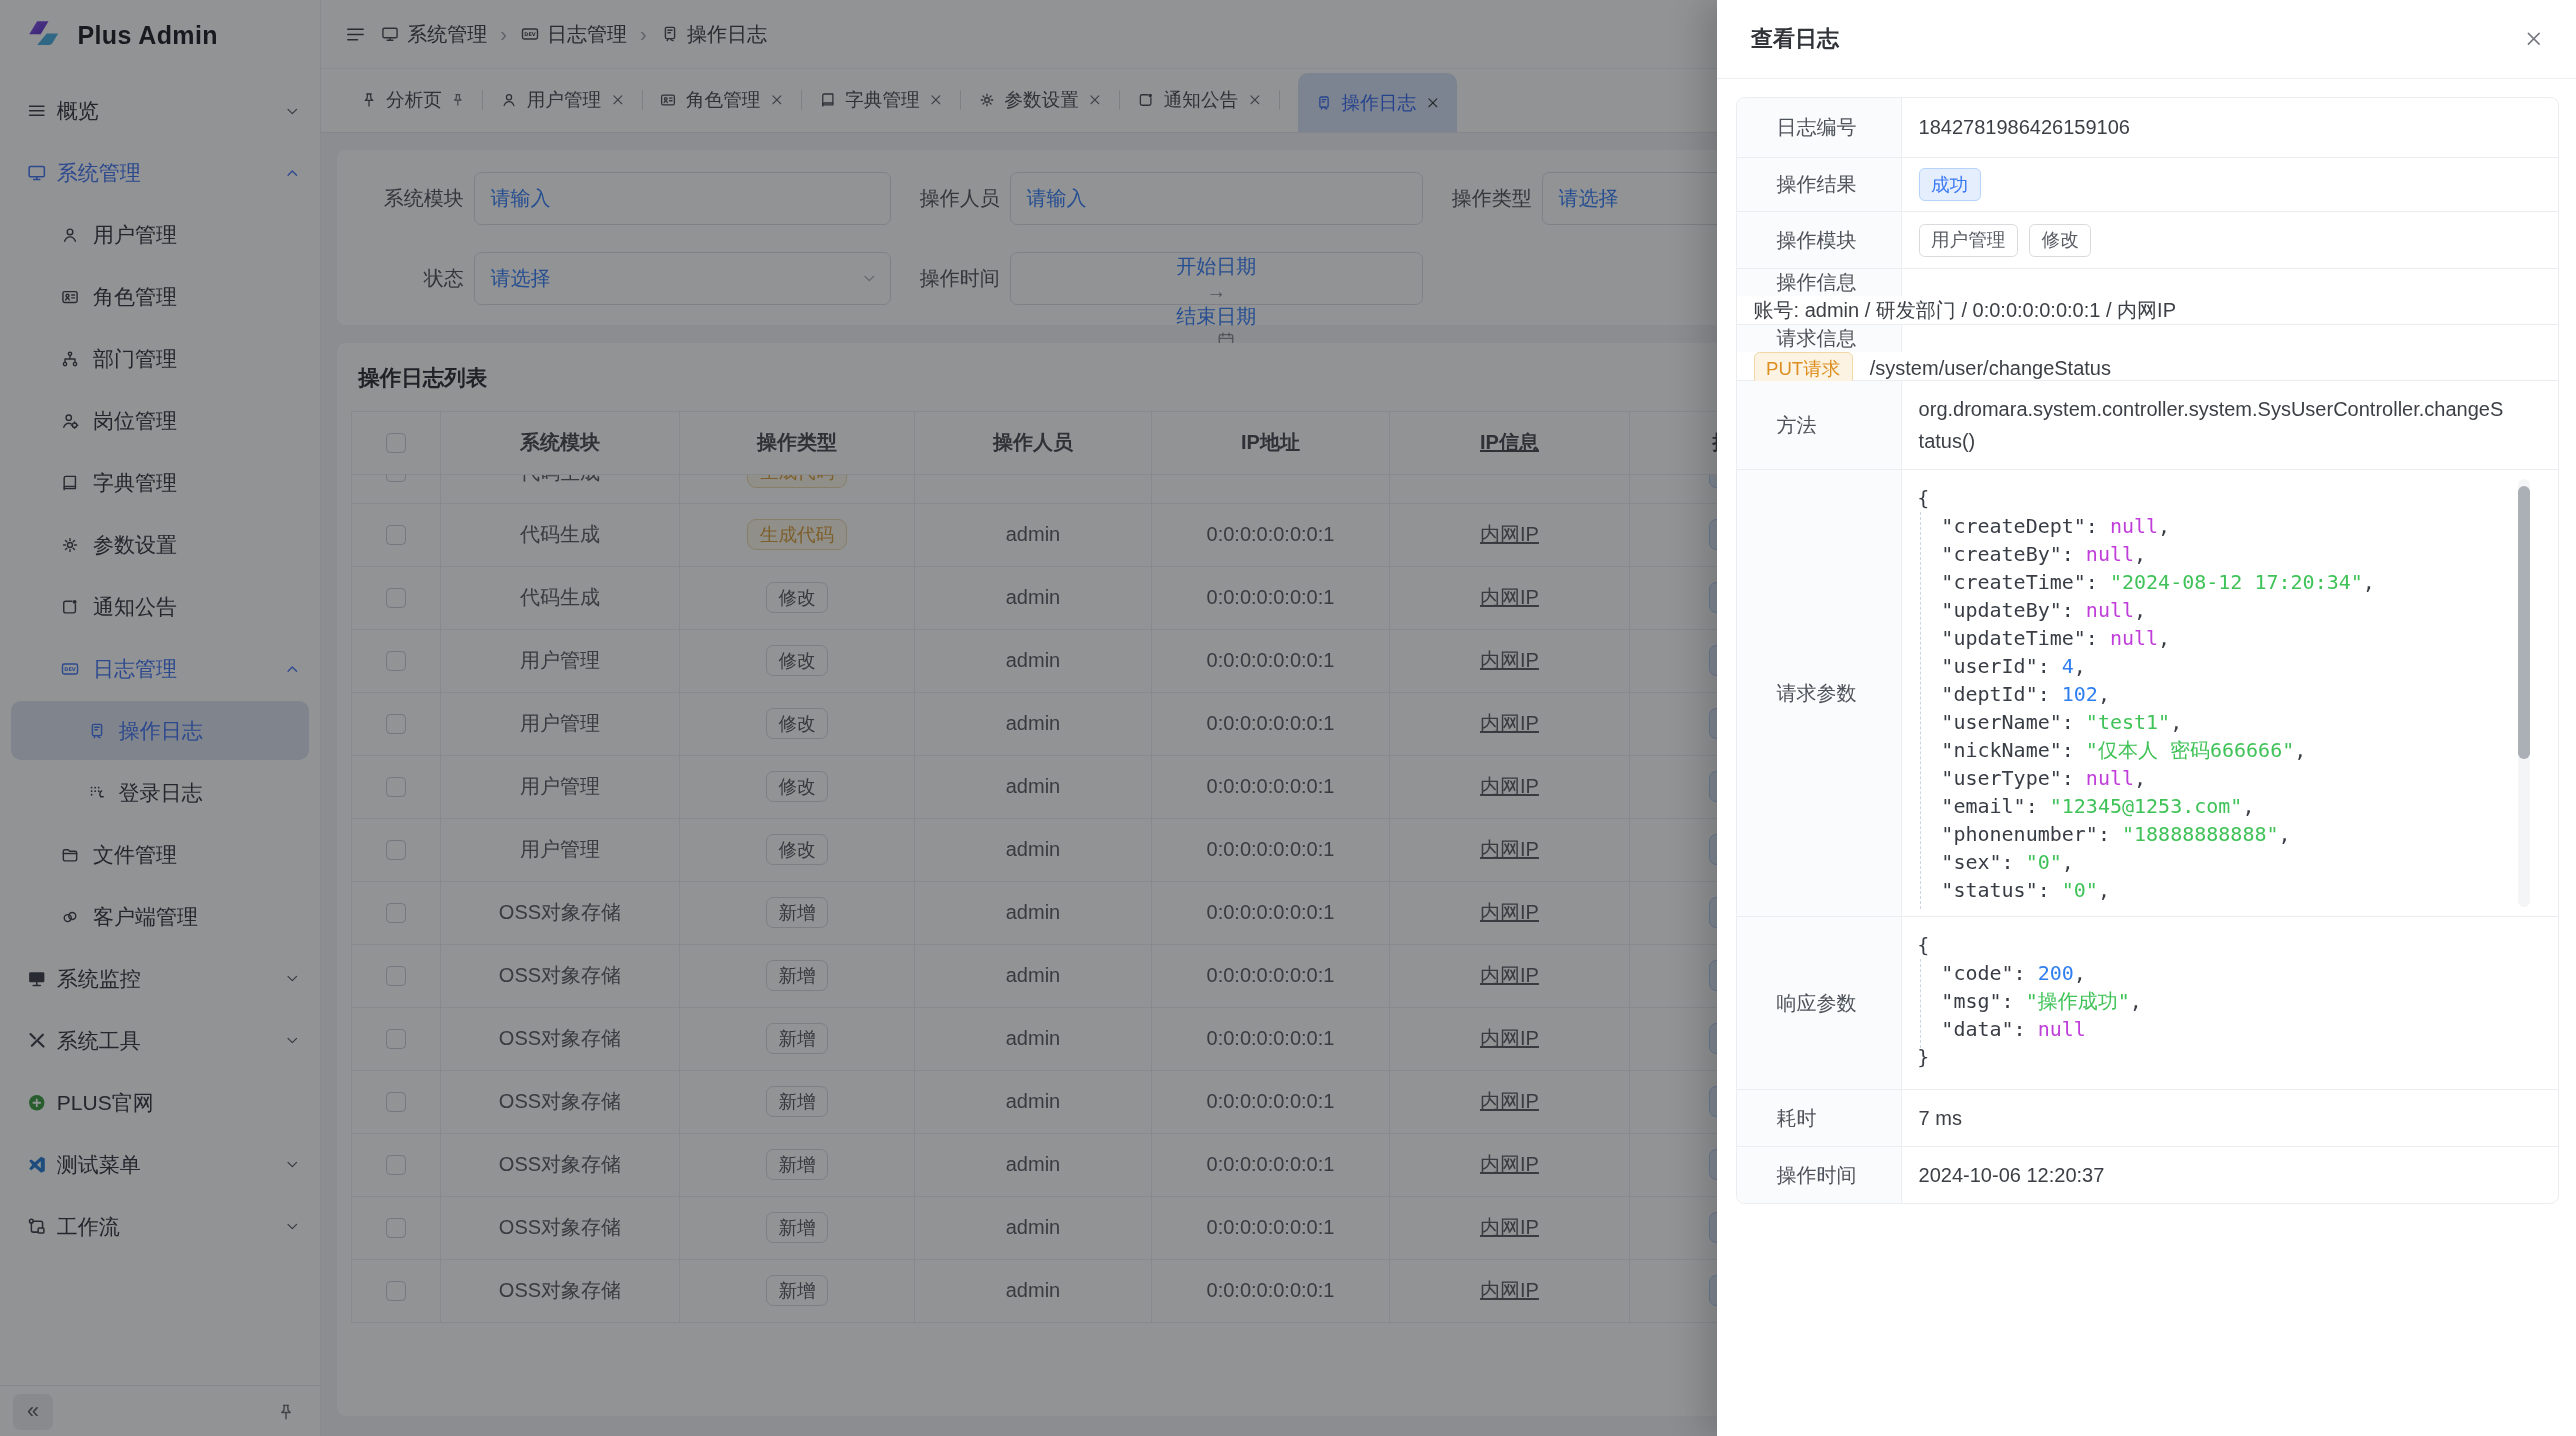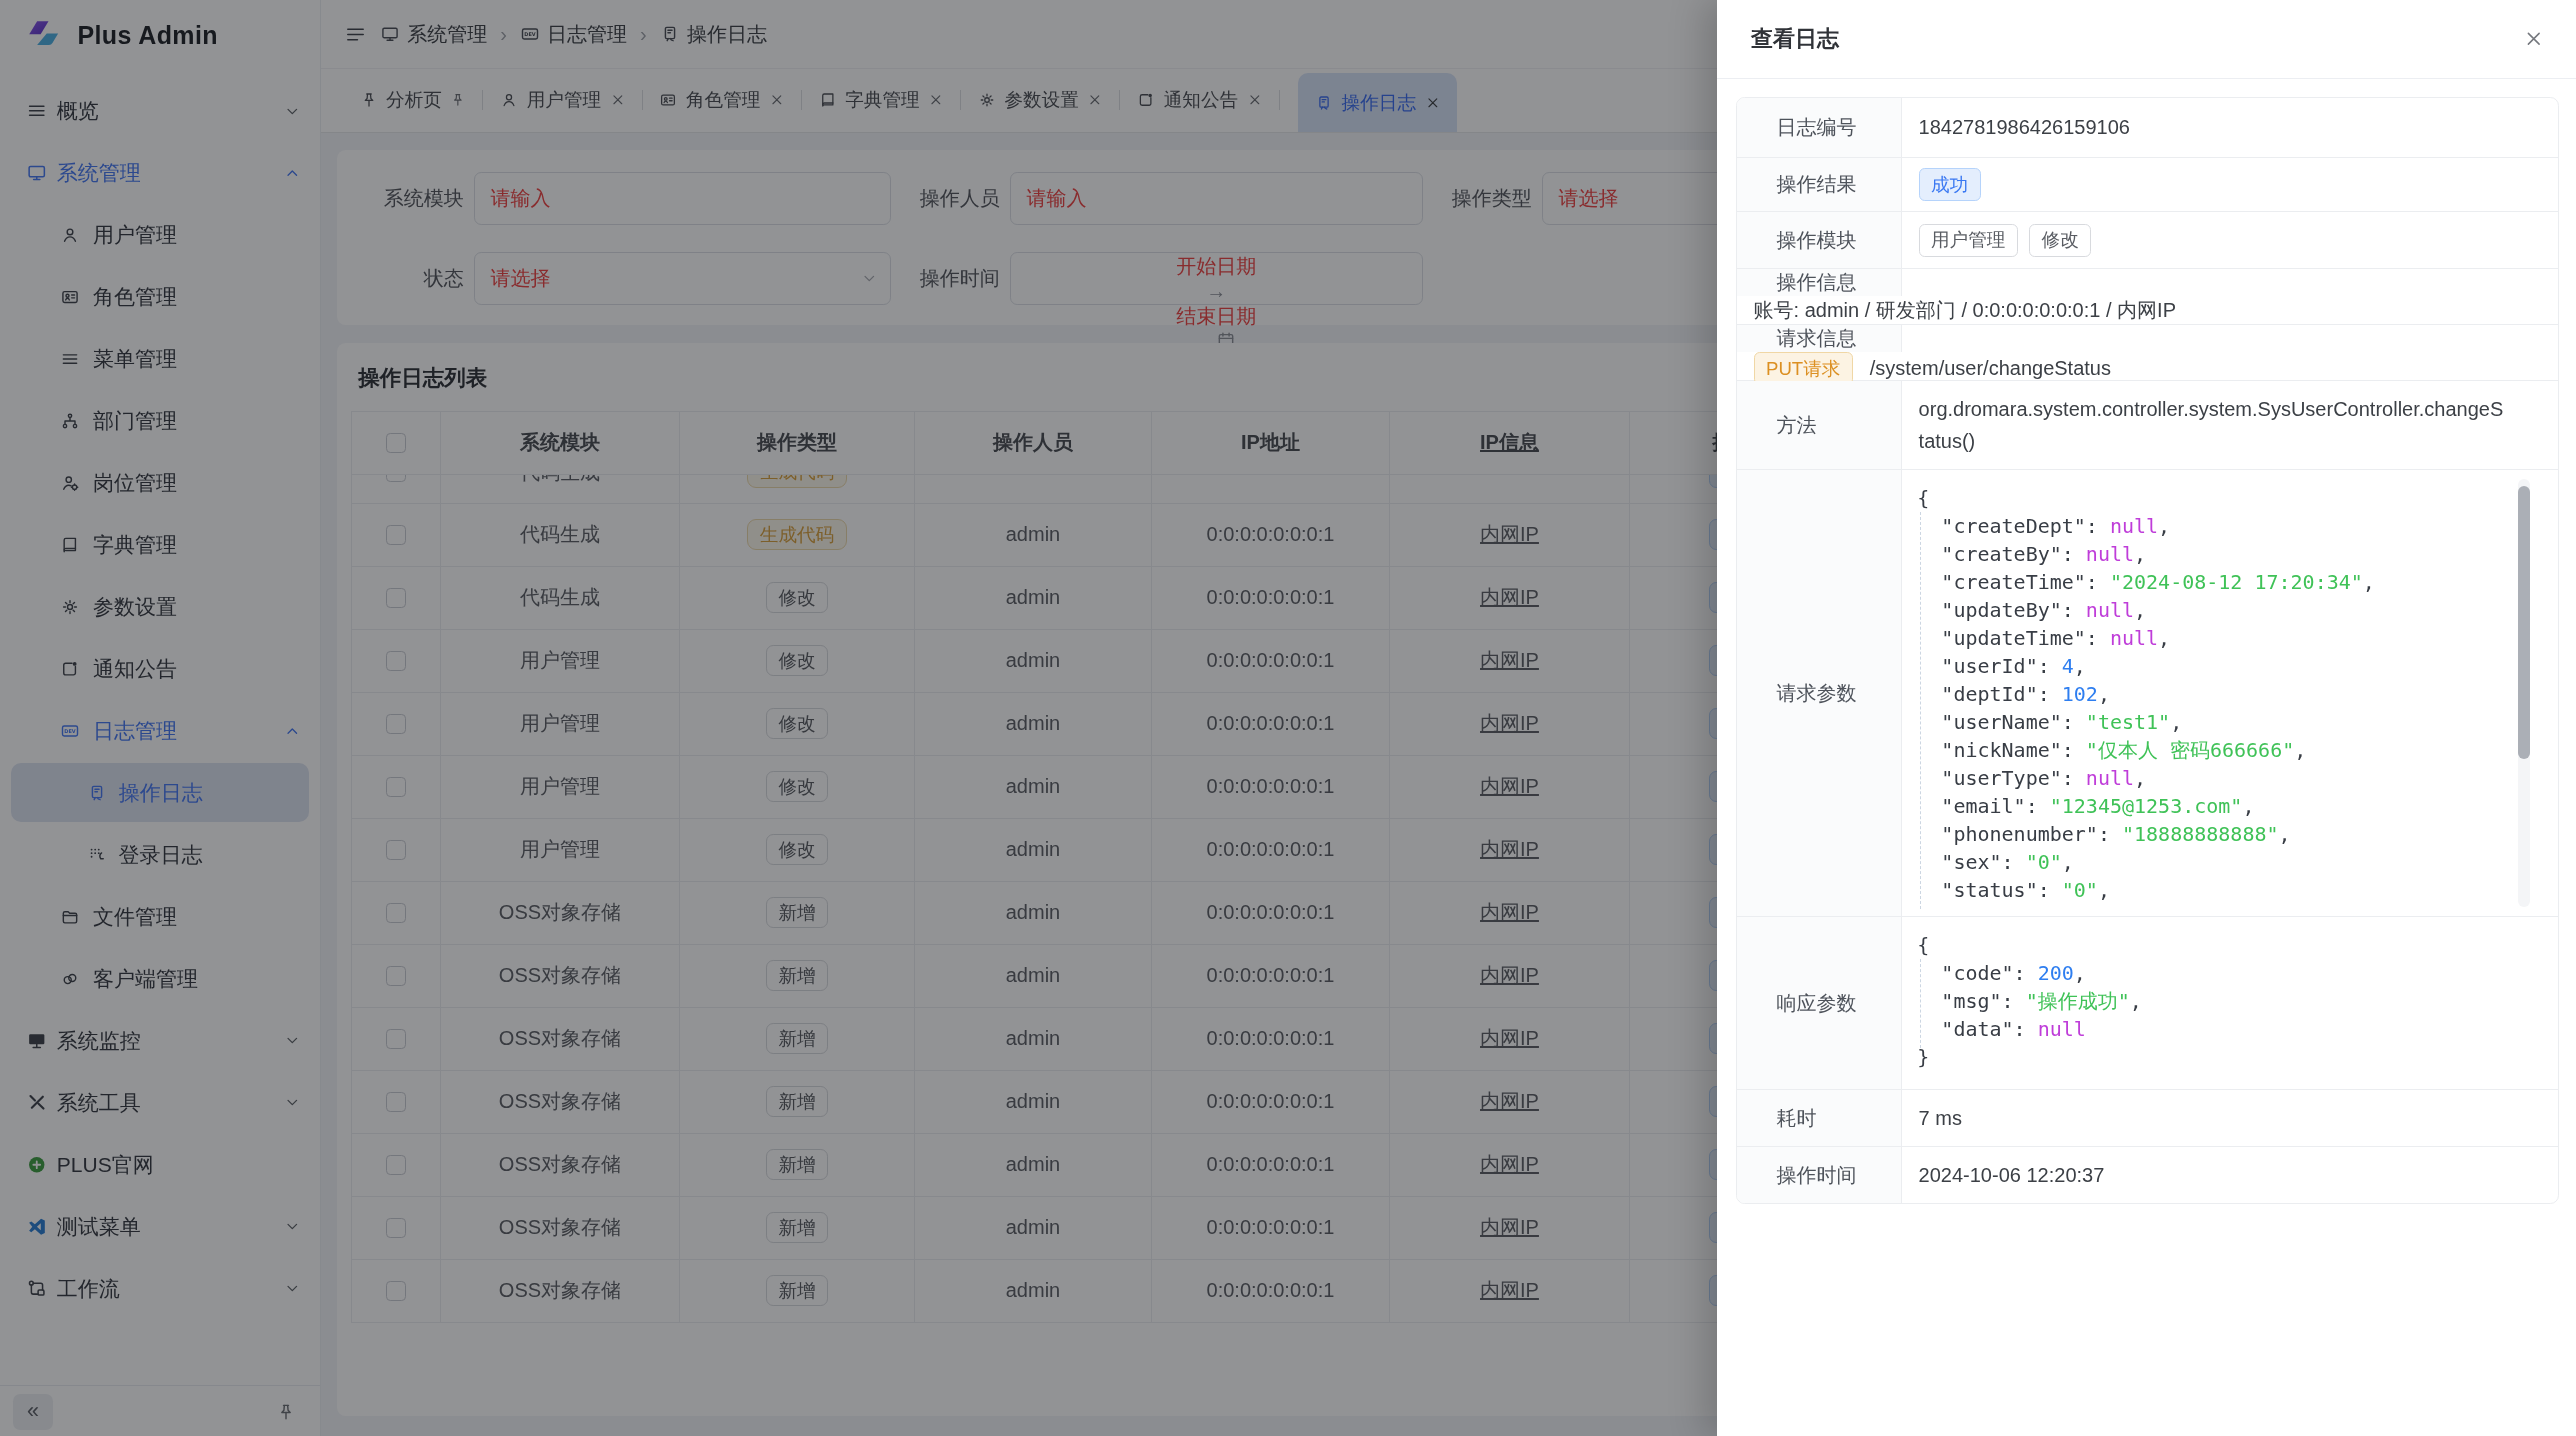--- a/index.html
+++ b/index.html
@@ -57,21 +57,21 @@
 
   
   .main { position:absolute; left:321px; top:133px; right:0; bottom:0; background:#f3f4f8; overflow:hidden; }
   .card { background:#fff; border-radius:8.6px; }
   .filter-card { margin:17px 15.7px 0 15.7px; height:175px; position:relative; padding-top:22px; }
   .f-row { display:flex; align-items:center; height:53px; margin-bottom:27px; }
   .f-label { text-align:right; padding-right:10px; color:#54575e; font-size:20px; flex:none; }
   .w-l1 { width:137px; } .w-l2 { width:119px; } .w-l3 { width:119px; }
   .f-input { position:relative; height:53px; border:1.1px solid #dcdfe6; border-radius:7.2px; display:flex; align-items:center; padding:0 15.7px; background:#fff; flex:none; }
   .w-i1 { width:417px; } .w-i2 { width:413px; } .w-i3 { width:411px; }
-  .placeholder { color:#ef4444; font-size:20px; }
+  .placeholder { color:#3b82f6; font-size:20px; }
   .f-caret { position:absolute; right:11.4px; width:18.6px; height:18.6px; color:#a8abb2; }
   .range-sep { color:#8a8e96; margin:0 18.6px; flex:1; text-align:center; }
   .cal-ic { width:20px; height:20px; color:#8a8e96; }
   .range-box { justify-content:flex-start;flex-direction:column; }
   .range-box .placeholder { flex:none; }
 
   .table-card { margin:18px 15.7px 0 15.7px; height:1073px; padding:0 14.3px; position:relative; overflow:hidden; }
   .tbl-title { margin:18px 7.2px 0 7.2px; height:34px; line-height:34px; font-size:21.5px; font-weight:600; color:#2f3238; }
   .tbl-wrap { margin-top:15.7px; width:1374px; overflow:hidden; border:0.7px solid #ecedf0; border-bottom:none; }
   .tbl { width:1524px; }
@@ -181,28 +181,20 @@
               <rect x="3.5" y="5.5" width="17" height="13" rx="2"></rect>
               <circle cx="9" cy="10.5" r="1.8"></circle>
               <path d="M6.8 15.5c.5-1.4 1.3-2 2.2-2s1.7.6 2.2 2M14 9.5h3.5M14 13h3.5"></path>
             </svg>
           </span>
           <span class="nlabel">角色管理</span>
         </div>
         <div class="nav-item lvl2  ">
           <span class="ic nicon">
             <svg viewBox="0 0 24 24" fill="none" stroke="currentColor" stroke-width="1.7" stroke-linecap="round" stroke-linejoin="round">
-              <path d="M4 7h16M4 12h16M4 17h16"></path>
-            </svg>
-          </span>
-          <span class="nlabel">菜单管理</span>
-        </div>
-        <div class="nav-item lvl2  ">
-          <span class="ic nicon">
-            <svg viewBox="0 0 24 24" fill="none" stroke="currentColor" stroke-width="1.7" stroke-linecap="round" stroke-linejoin="round">
               <circle cx="12" cy="5.8" r="2"></circle>
               <circle cx="6" cy="18" r="2"></circle>
               <circle cx="18" cy="18" r="2"></circle>
               <path d="M12 7.8V12M12 12H6v4M12 12h6v4"></path>
             </svg>
           </span>
           <span class="nlabel">部门管理</span>
         </div>
         <div class="nav-item lvl2  ">
           <span class="ic nicon">

